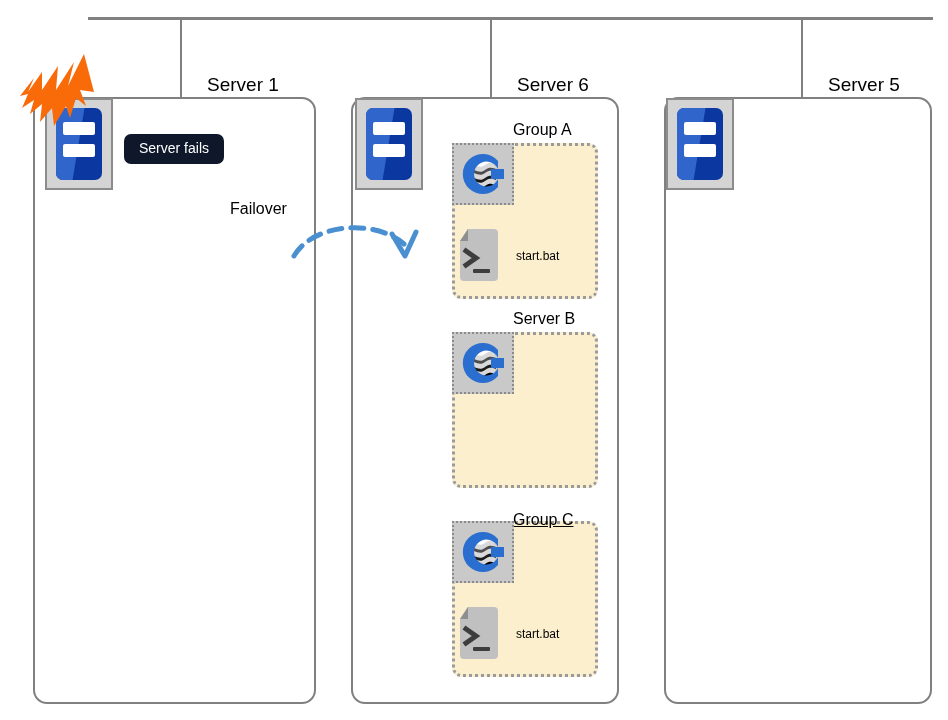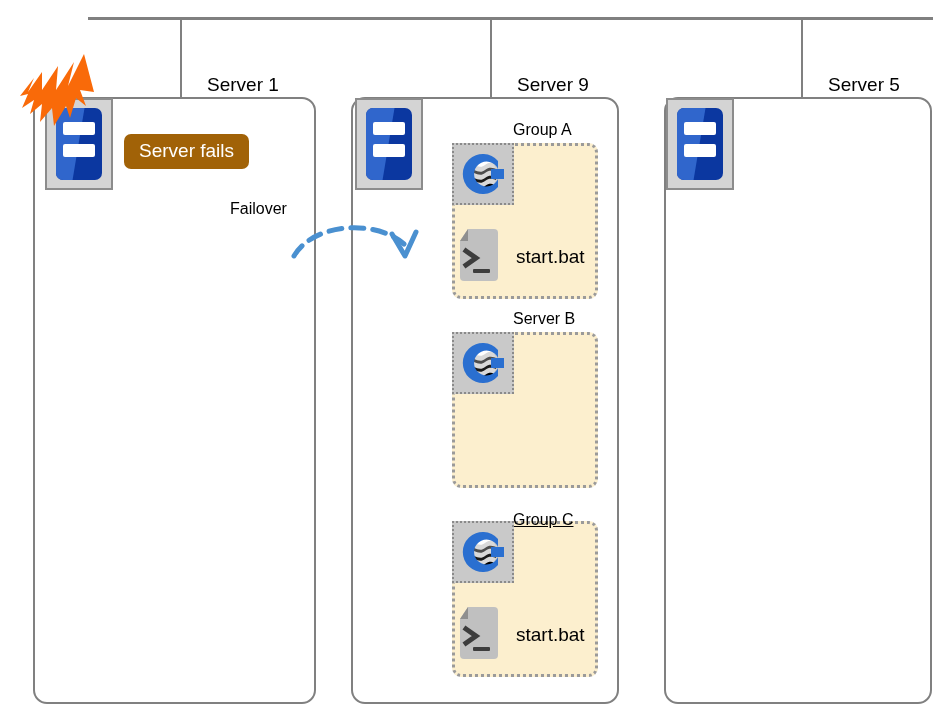--- a/index.html
+++ b/index.html
@@ -93,24 +93,24 @@
 
   
   .burst {
     position: absolute;
     z-index: 6;
   }
 
   
   .badge {
     position: absolute;
-    background: #a16207;
+    background: #0f172a;
     color: #ffffff;
     border-radius: 7px;
-    font-size: 19px;
+    font-size: 14px;
     padding: 7px 15px 9px 15px;
     white-space: nowrap;
     line-height: 1;
     z-index: 7;
   }
 
   
   .failover-label {
     position: absolute;
     font-size: 16px;
@@ -161,21 +161,21 @@
     align-items: center;
     z-index: 5;
   }
   .file-icon {
     position: relative;
     width: 46px;
     height: 58px;
     flex: 0 0 auto;
   }
   .file-name {
-    font-size: 19px;
+    font-size: 12px;
     color: #000000;
     margin-left: 14px;
     white-space: nowrap;
     line-height: 1;
   }
 </style>
 </head>
 <body>
 
 <div id="canvas">
@@ -188,21 +188,21 @@
       <div class="col-label" style="left: 207px; top: 75px;">Server 1</div>
       <div class="server-icon" style="left: 45px; top: 98px;">
         <div class="body">
           <div class="sheen"></div>
           <div class="bar b1"></div>
           <div class="bar b2"></div>
         </div>
       </div>
       <div class="col-tick" style="left: 490px;"></div>
       <div class="server-panel" style="left: 351px; top: 97px; width: 268px; height: 607px;"></div>
-      <div class="col-label" style="left: 517px; top: 75px;">Server 9</div>
+      <div class="col-label" style="left: 517px; top: 75px;">Server 6</div>
       <div class="server-icon" style="left: 355px; top: 98px;">
         <div class="body">
           <div class="sheen"></div>
           <div class="bar b1"></div>
           <div class="bar b2"></div>
         </div>
       </div>
       <div class="col-tick" style="left: 801px;"></div>
       <div class="server-panel" style="left: 664px; top: 97px; width: 268px; height: 607px;"></div>
       <div class="col-label" style="left: 828px; top: 75px;">Server 5</div>

